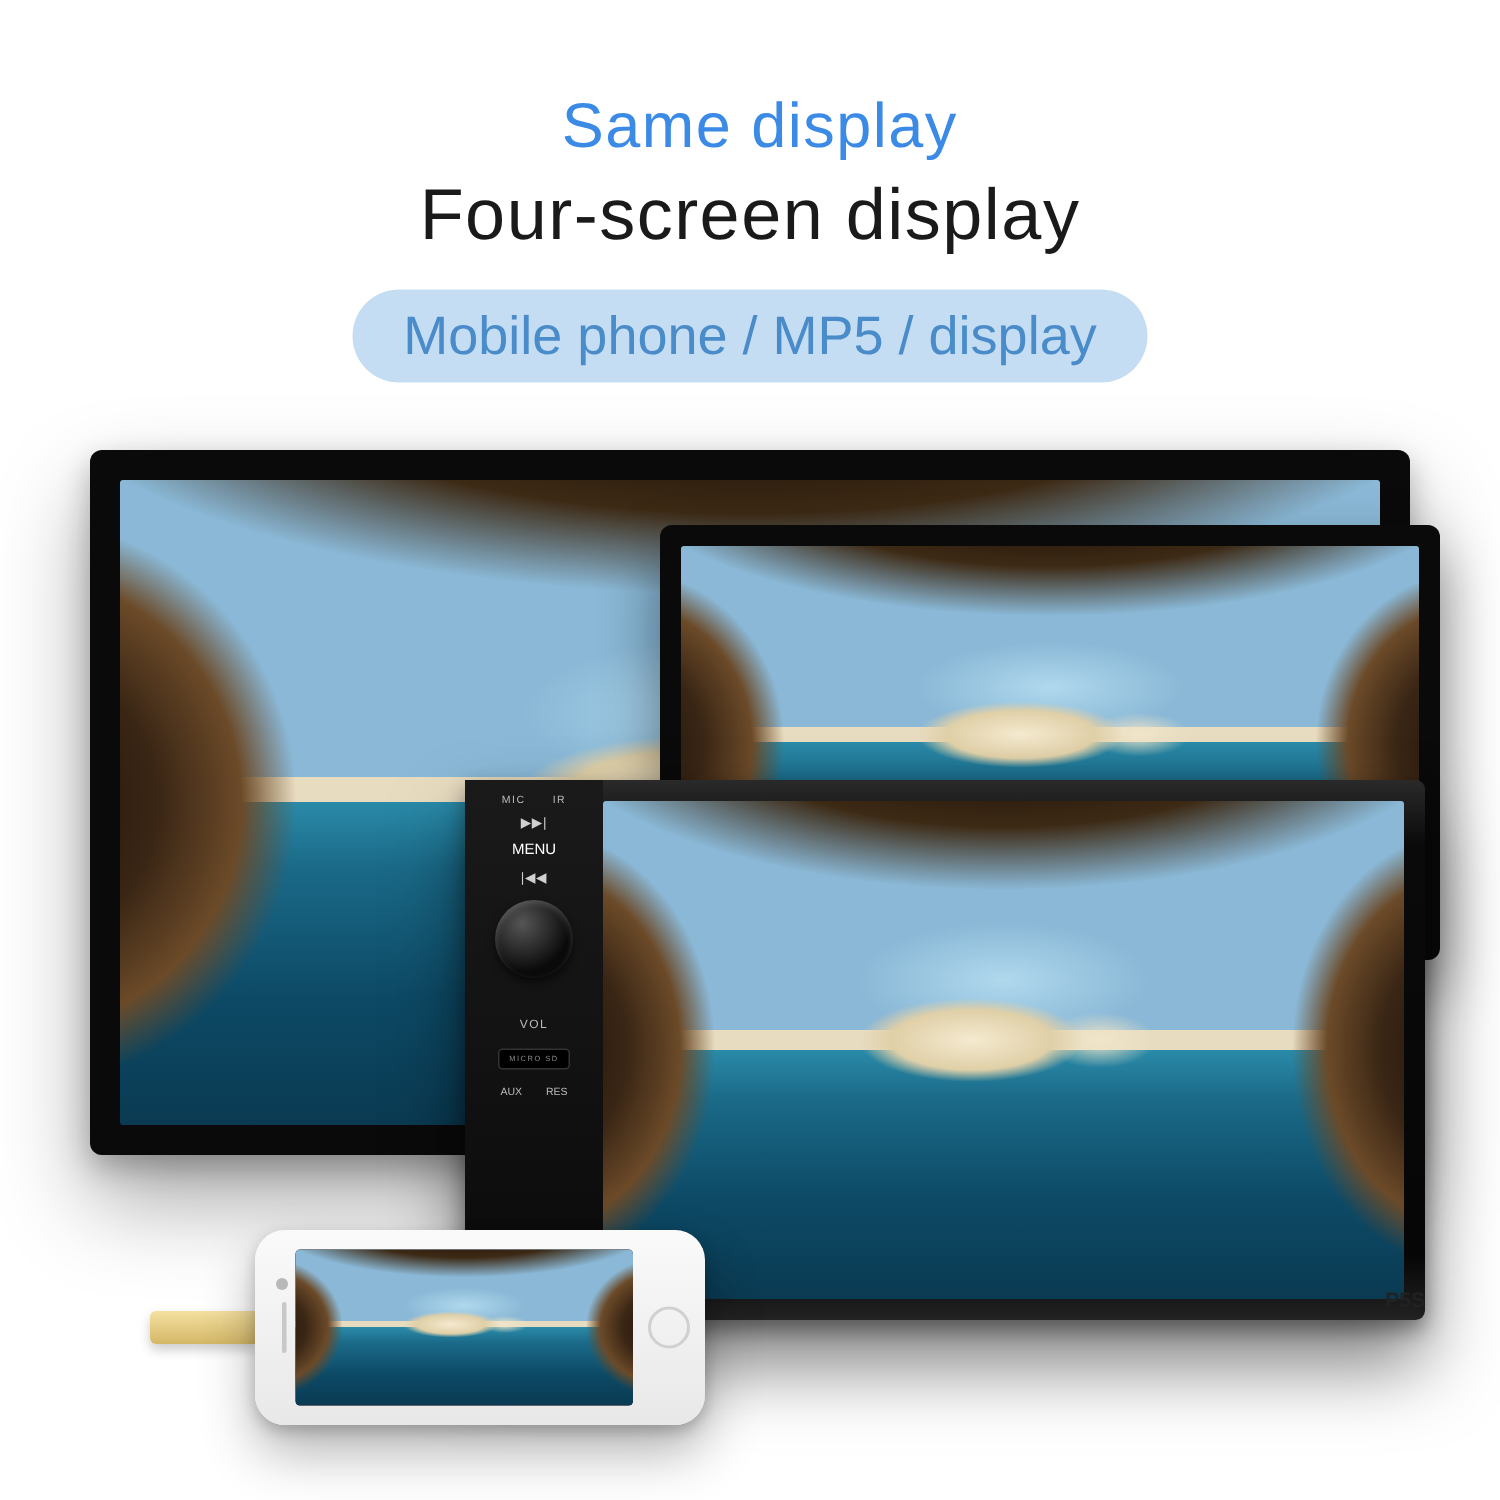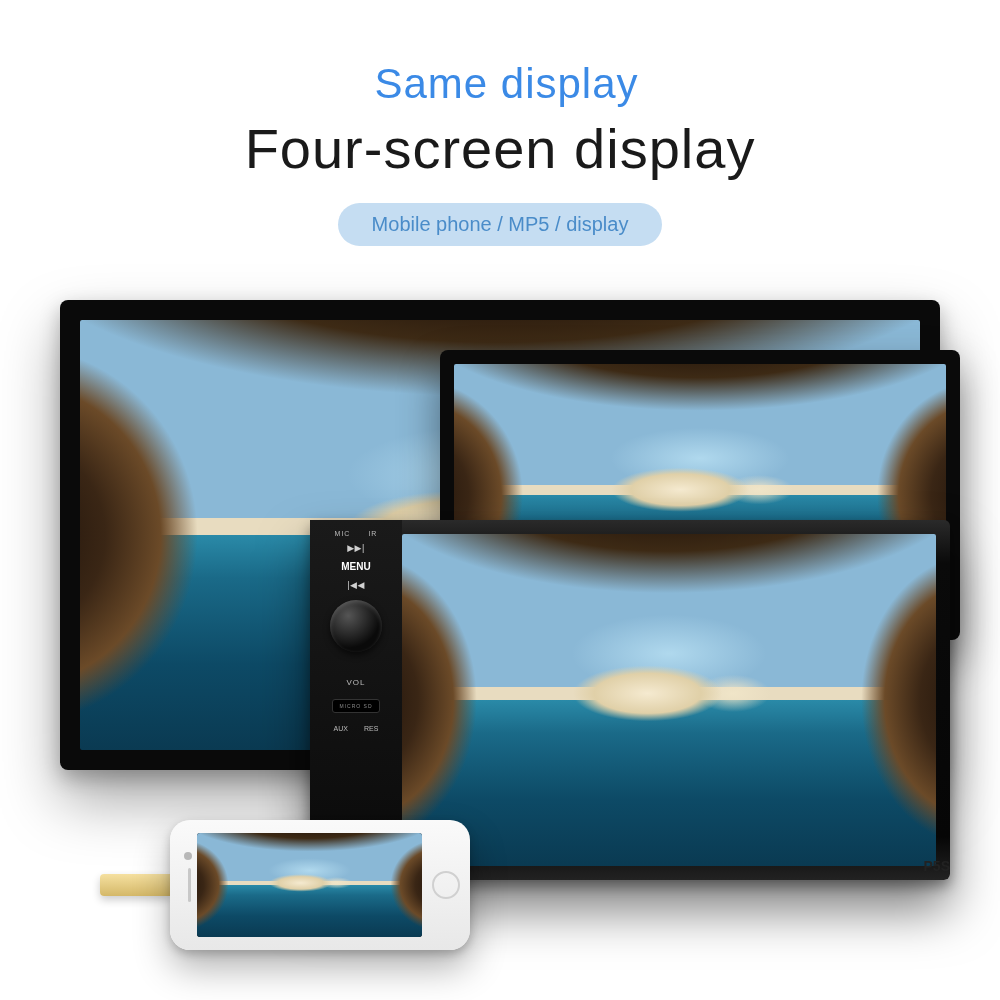--- a/index.html
+++ b/index.html
@@ -14,32 +14,32 @@
   .header {
     text-align: center;
     padding-top: 60px;
   }
   .subtitle {
     font-size: 42px;
     font-weight: 300;
     letter-spacing: 1px;
   }
   .title {
-    font-size: 56px;
+    font-size: 48px;
     font-weight: 400;
     color: #1a1a1a;
     margin-top: 8px;
     letter-spacing: 1px;
   }
   .pill {
     display: inline-block;
     margin-top: 22px;
     padding: 10px 34px;
     border-radius: 999px;
-    font-size: 20px;
+    font-size: 36px;
     font-weight: 300;
   }
   .stage {
     position: absolute;
     left: 0; right: 0;
     top: 290px;
     height: 680px;
   }
 
   
@@ -108,21 +108,21 @@
     background: linear-gradient(180deg,#1a1a1a,#0a0a0a);
     display:flex; flex-direction:column; align-items:center;
     padding:10px 0 14px;
     gap:6px;
     font-size: 8px;
     color:#bbb;
     position:relative;
   }
   .hu-toprow{display:flex;gap:18px;font-size:7px;letter-spacing:1px;}
   .hu-btn{font-size:9px;color:#d0d0d0;letter-spacing:0.5px;}
-  .hu-menu{font-size:10px;color:#fff;font-weight:700;margin:2px 0;}
+  .hu-menu{font-size:10px;color:#fff;font-weight:400;margin:2px 0;}
   .hu-knob{
     width:52px;height:52px;border-radius:50%;
     background: radial-gradient(circle at 35% 30%, #555, #0a0a0a 65%);
     box-shadow: inset 0 2px 4px rgba(255,255,255,0.2), 0 3px 6px rgba(0,0,0,0.6);
     margin-top:4px;
   }
   .hu-vol{font-size:8px;letter-spacing:1px;margin-top:20px;}
   .hu-slot{
     width:48px;height:14px;border-radius:3px;
     background:#000;border:1px solid #333;

